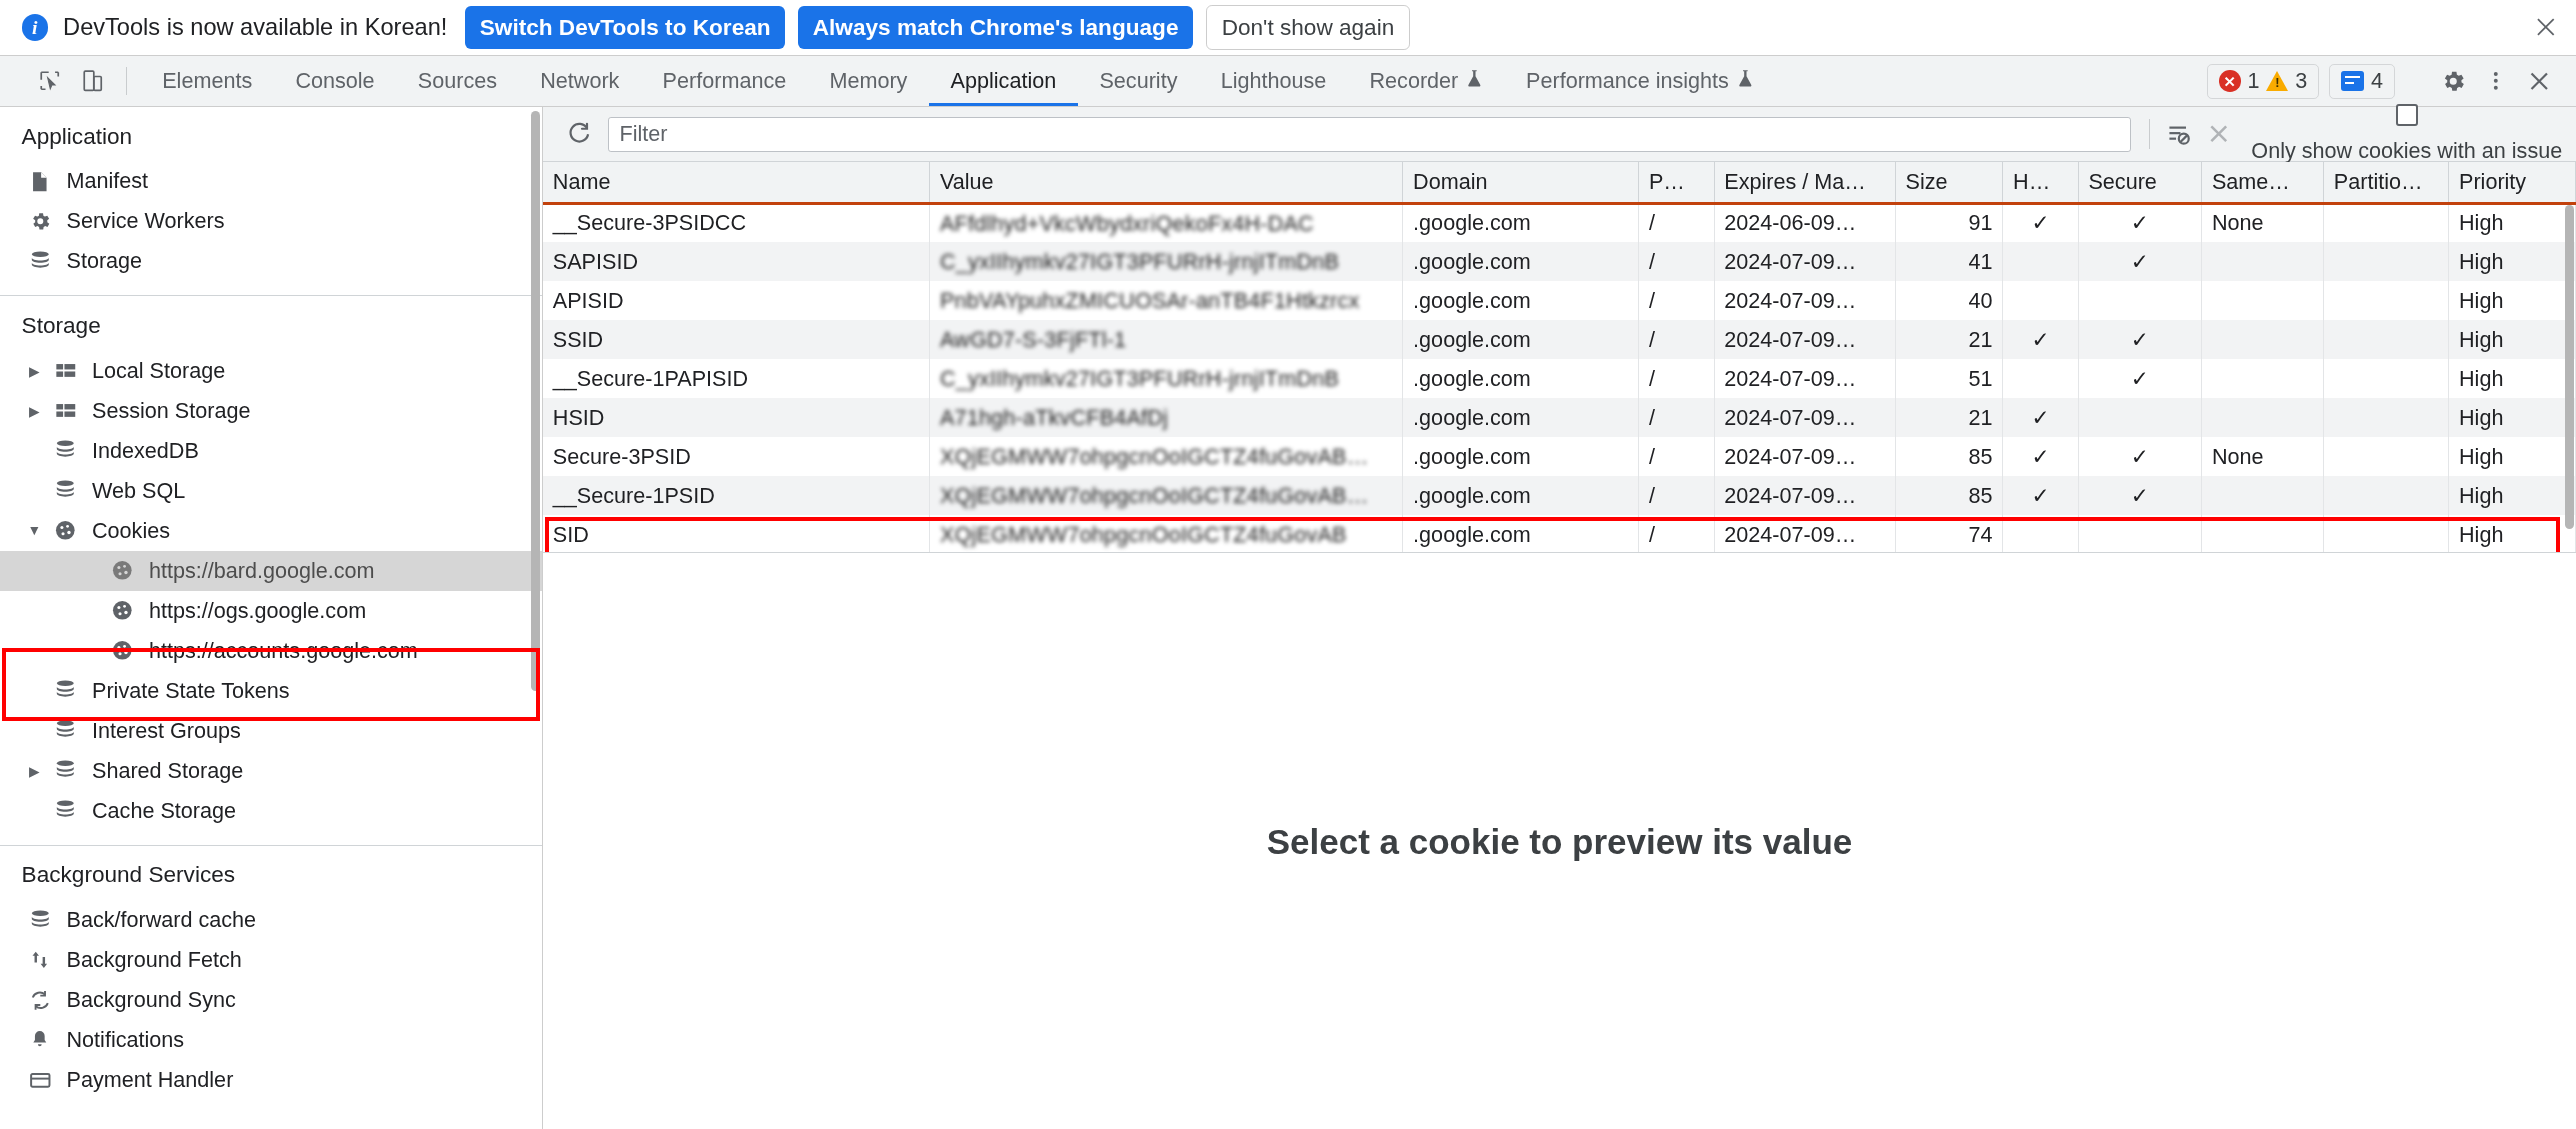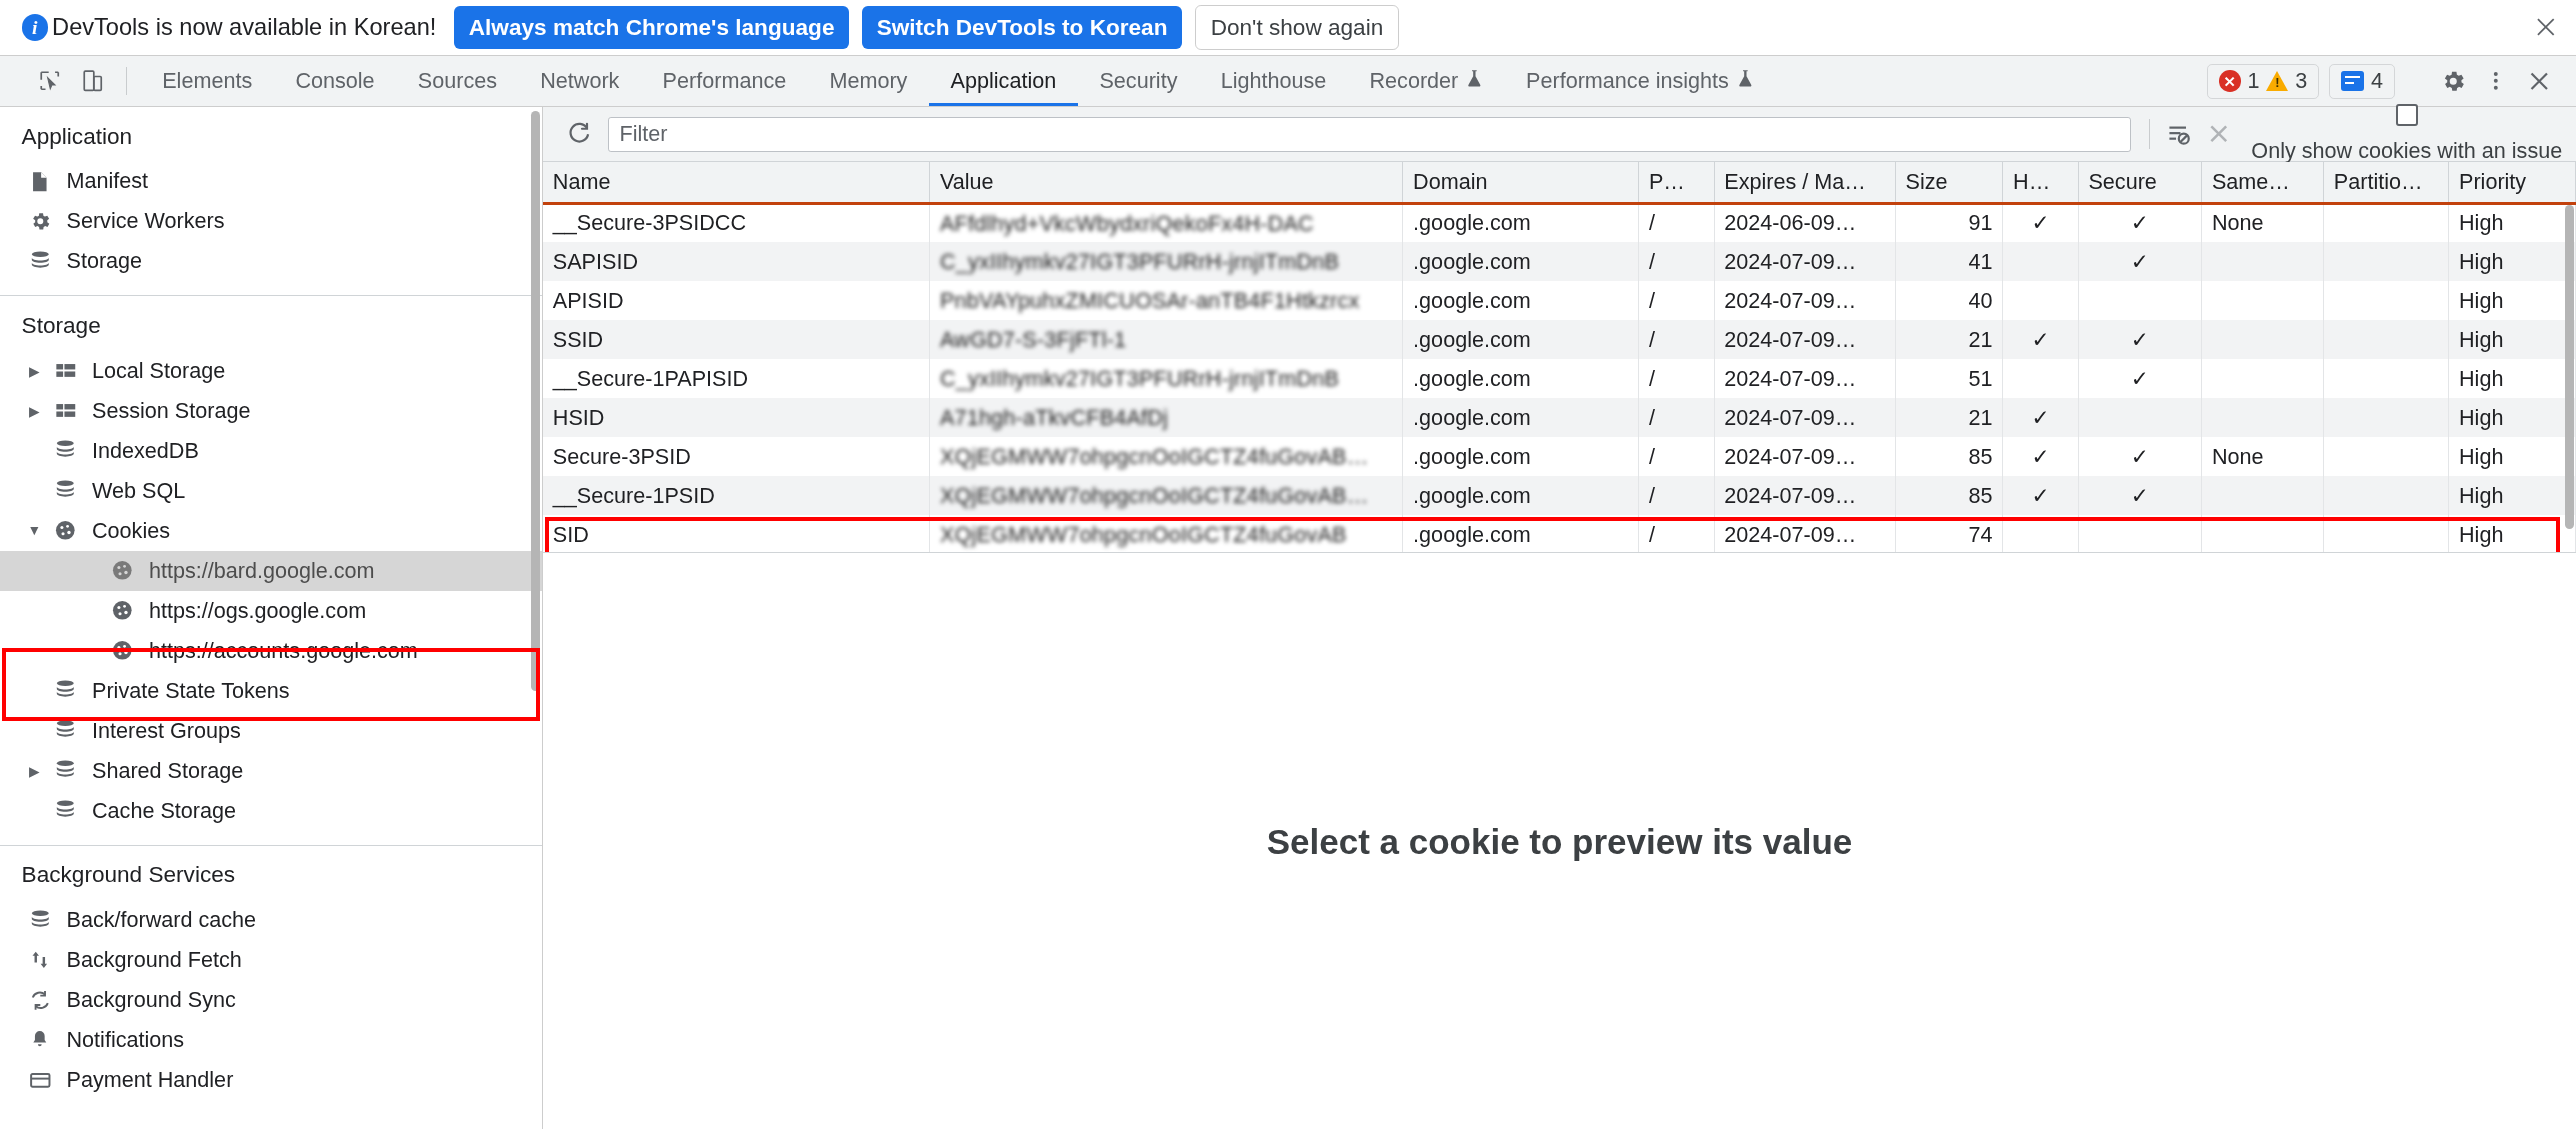--- a/index.html
+++ b/index.html
@@ -25,21 +25,21 @@
   .info-icon {
     width: 26.5px; height: 26.5px; border-radius: 50%;
     background: #1a73e8; color: #fff;
     font-size: 19.6px; font-weight: bold; font-style: italic;
     display: flex; align-items: center; justify-content: center;
     flex: 0 0 auto;
     font-family: "Liberation Serif", serif;
   }
   #banner-text {
     font-size: 23.6px; color: #202124;
-    margin-left: 4px; margin-right: 17.7px;
+    margin-left: 15px; margin-right: 17.7px;
     white-space: nowrap;
   }
   .banner-btn {
     font-family: "Liberation Sans", sans-serif;
     font-size: 22.6px;
     font-weight: bold;
     color: #ffffff;
     background: #1a73e8;
     border: none;
     border-radius: 5.9px;
@@ -384,22 +384,22 @@
     font-weight: bold;
     color: #3c4043;
   }
 </style>
 </head>
 <body>
 
 <div id="banner">
   <div class="info-icon">i</div>
   <div id="banner-text">DevTools is now available in Korean!</div>
+  <button class="banner-btn">Switch DevTools to Korean</button>
   <button class="banner-btn">Always match Chrome's language</button>
-  <button class="banner-btn">Switch DevTools to Korean</button>
   <button class="banner-btn secondary">Don't show again</button>
   <div id="banner-close">
     <svg width="23.6" height="23.6" viewBox="0 0 24 24" fill="none" stroke="#5f6368" stroke-width="1.8">
       <line x1="4" y1="4" x2="20" y2="20"></line>
         <line x1="20" y1="4" x2="4" y2="20"></line>
     </svg>
   </div>
 </div>
 
 <div id="tabbar">

